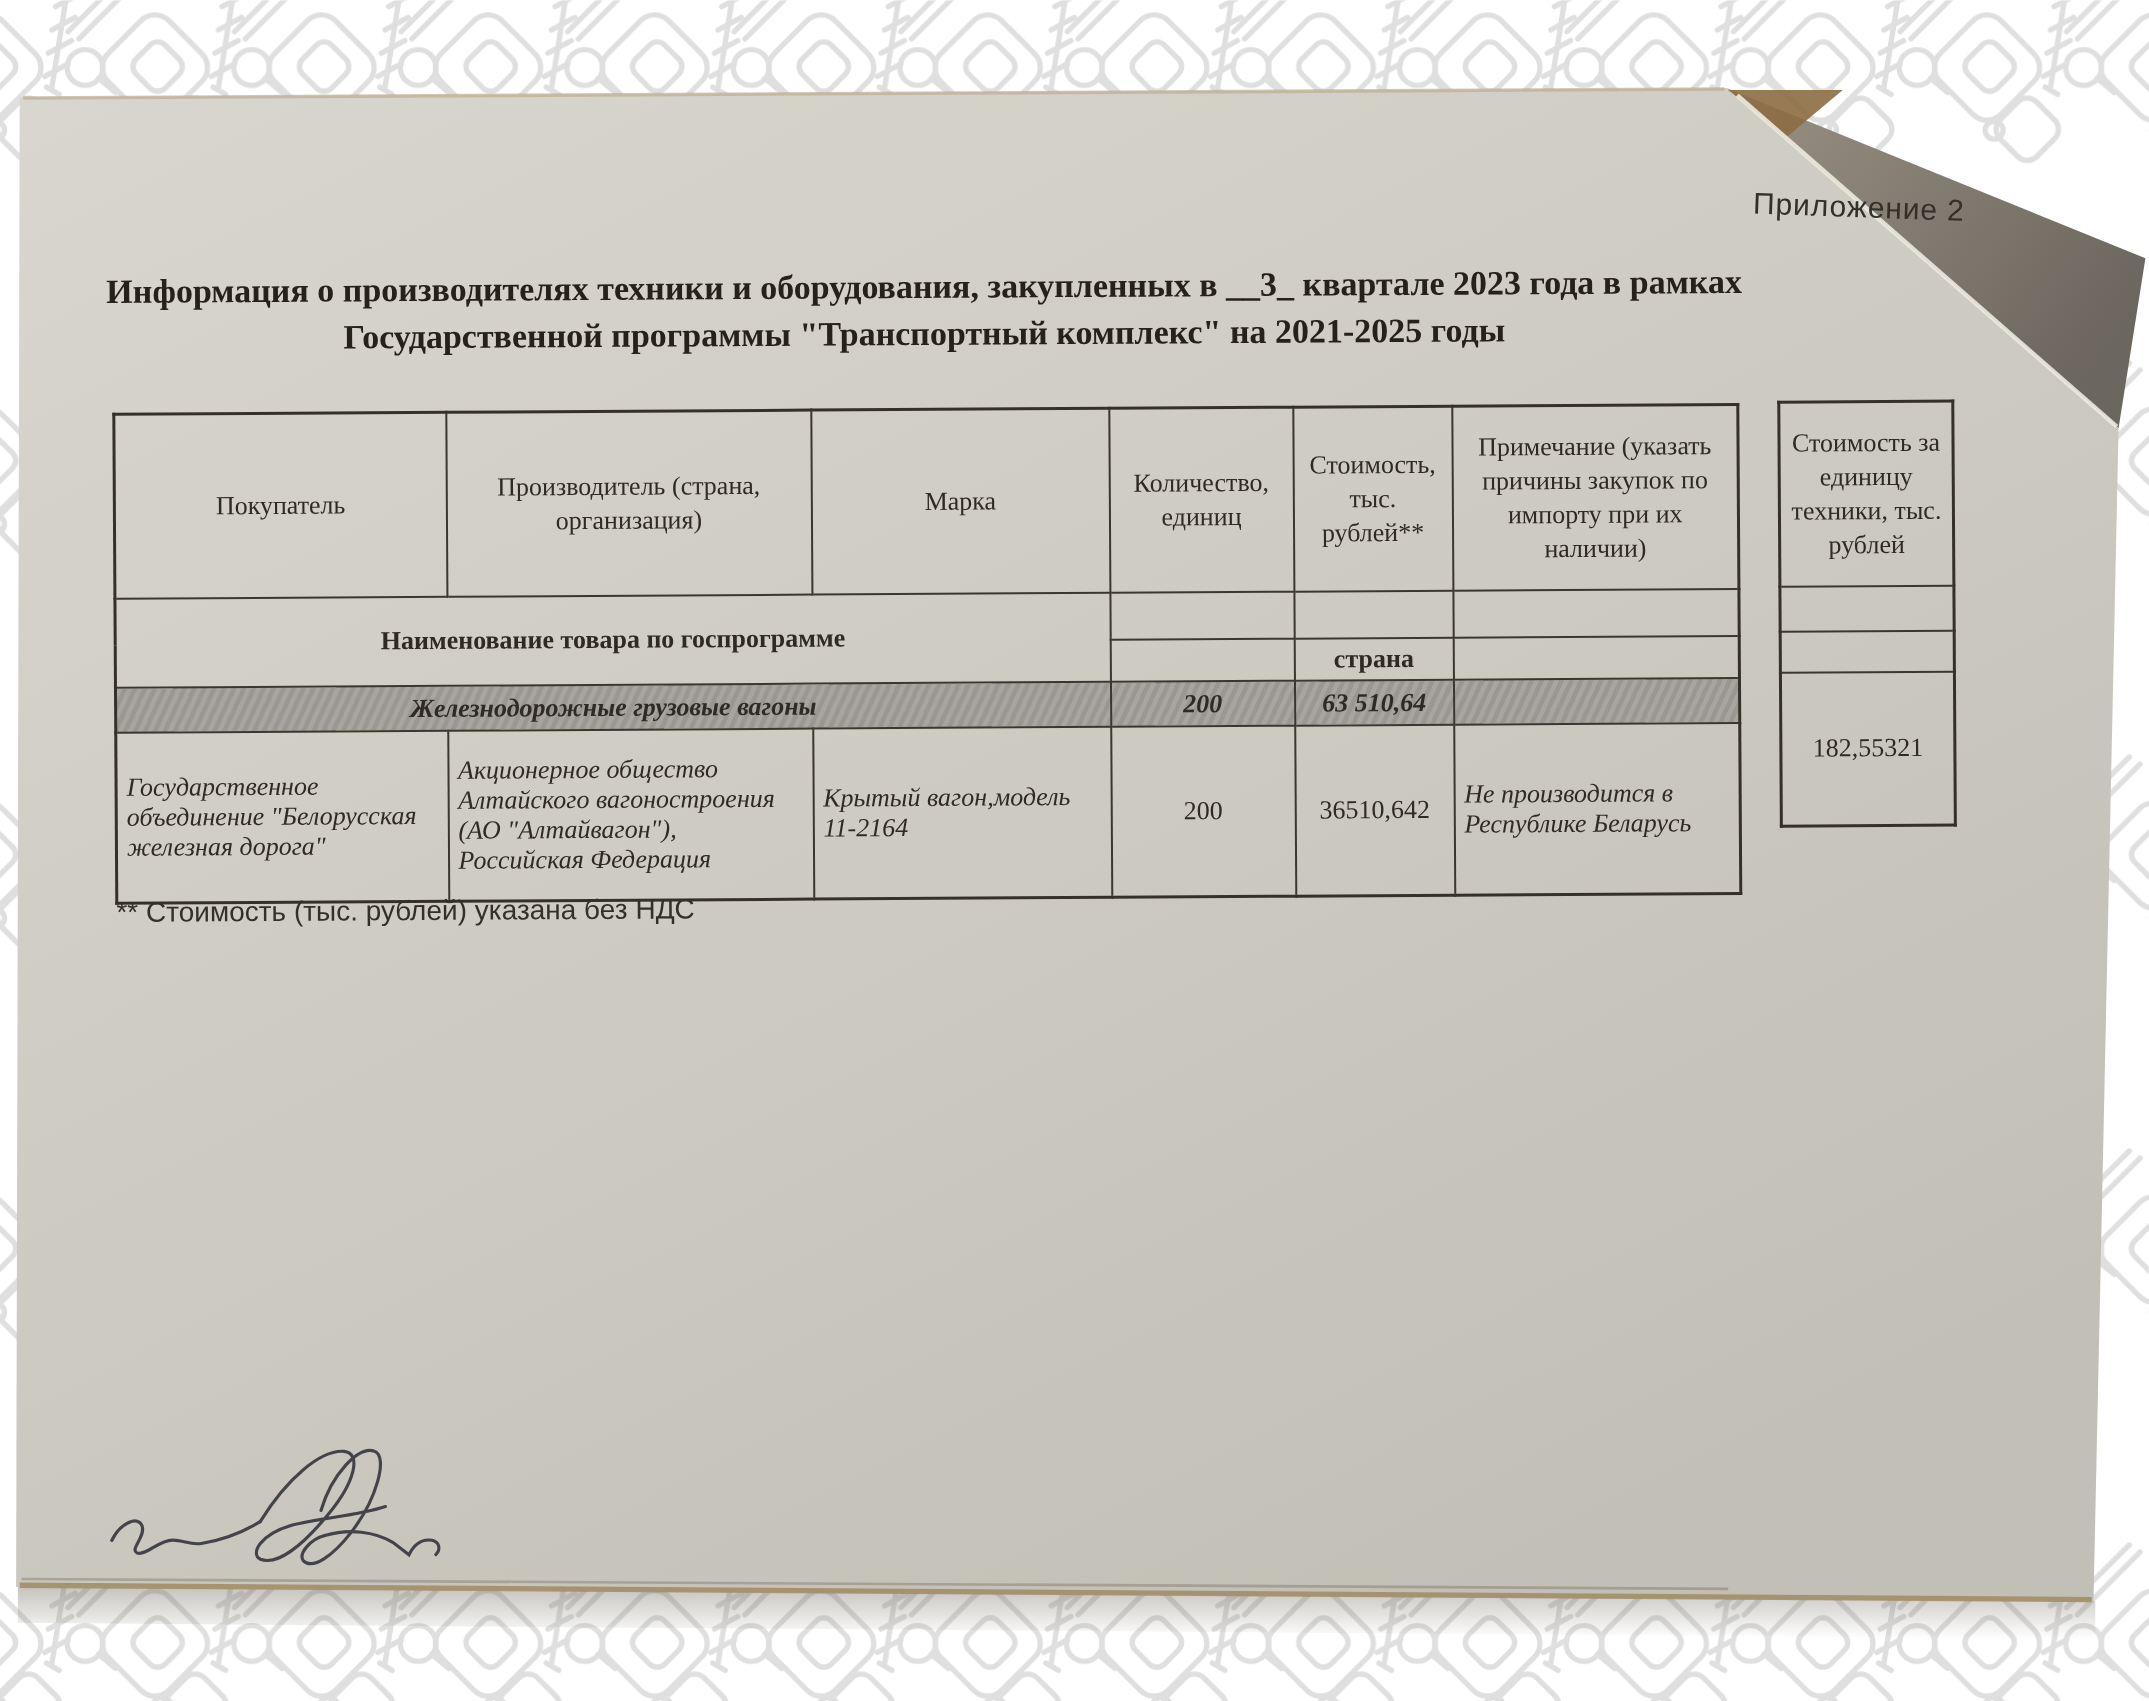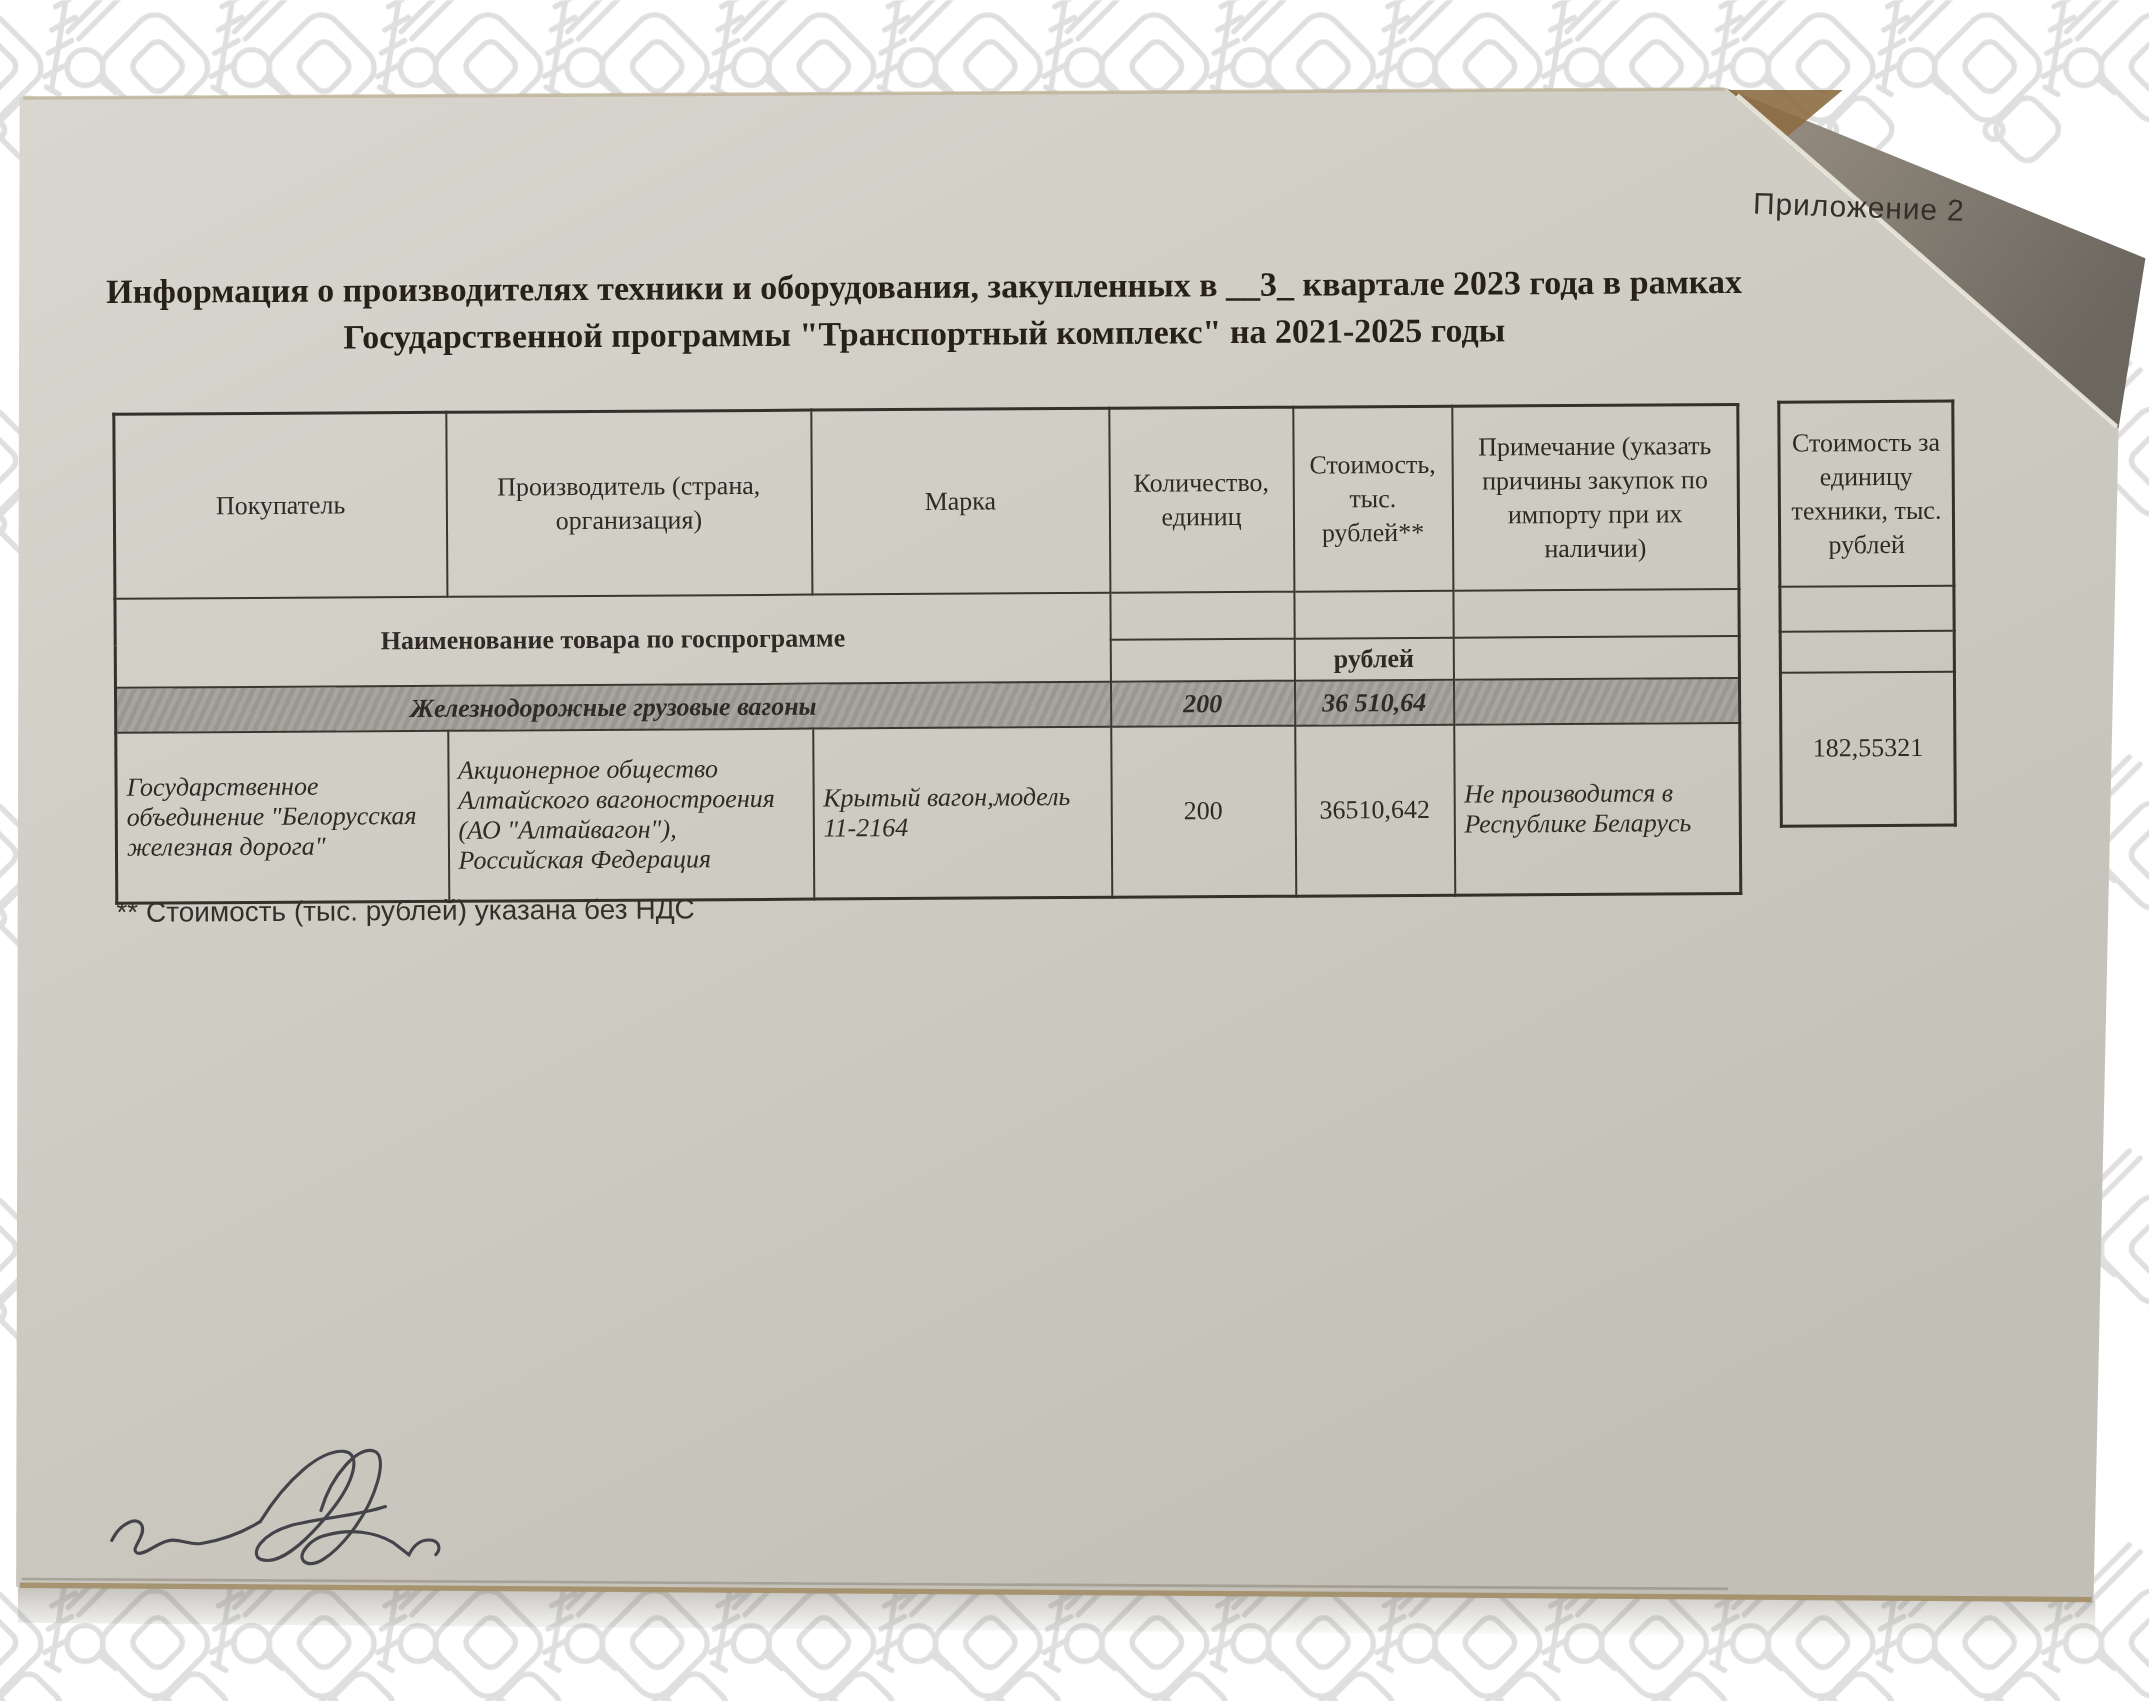--- a/index.html
+++ b/index.html
@@ -151,27 +151,27 @@
         <td class="hdr">Примечание (указать причины закупок  по импорту при их наличии)</td>
       </tr>
       <tr style="height:47px">
         <td class="ctr bold" colspan="3" rowspan="2">Наименование товара по госпрограмме</td>
         <td></td>
         <td></td>
         <td></td>
       </tr>
       <tr style="height:42px">
         <td></td>
-        <td class="ctr bold">рублей</td>
+        <td class="ctr bold">страна</td>
         <td></td>
       </tr>
       <tr style="height:45px">
         <td class="band ctr" colspan="3">Железнодорожные грузовые вагоны</td>
         <td class="band ctr num">200</td>
-        <td class="band ctr num">36 510,64</td>
+        <td class="band ctr num">63 510,64</td>
         <td class="band"></td>
       </tr>
       <tr style="height:170px">
         <td class="top ital">Государственное объединение "Белорусская железная дорога"</td>
         <td class="top ital">Акционерное общество Алтайского вагоностроения (АО "Алтайвагон"), Российская Федерация</td>
         <td class="top ital">Крытый вагон,модель 11-2164</td>
         <td class="ctr num">200</td>
         <td class="ctr num">36510,642</td>
         <td class="top ital">Не производится в Республике Беларусь</td>
       </tr>

